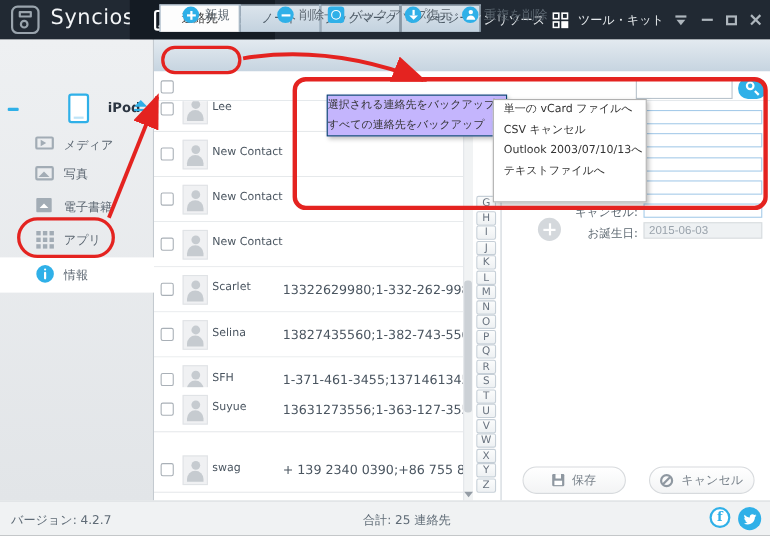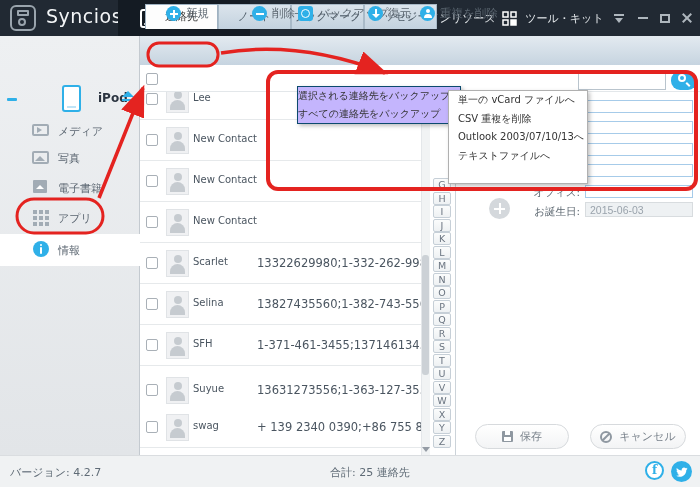--- a/index.html
+++ b/index.html
@@ -282,21 +282,21 @@
         <span class="avatar"></span>
       <span class="cname">Selina</span>
       <span class="cphone">13827435560;1-382-743-5560</span>
     </div>
     <div class="row" style="top:233px;">
       <span class="cbx"></span>
         <span class="avatar"></span>
       <span class="cname">SFH</span>
       <span class="cphone">1-371-461-3455;13714613455</span>
     </div>
-    <div class="row" style="top:278px;text-align:right;">
+    <div class="row" style="top:260px;text-align:right;">
       <span class="cbx"></span>
         <span class="avatar"></span>
       <span class="cname">Suyue</span>
       <span class="cphone">13631273556;1-363-127-3556</span>
     </div>
     <div class="row" style="top:315px;">
       <span class="cbx"></span>
         <span class="avatar"></span>
       <span class="cname">swag</span>
       <span class="cphone">+ 139 2340 0390;+86 755 8611 7717;</span>
@@ -326,21 +326,21 @@
   <span class="alpha" style="top:408px;">X</span>
   <span class="alpha" style="top:421px;">Y</span>
   <span class="alpha" style="top:435px;">Z</span>
 
   <div class="rpanel"></div>
   <input class="f-input" style="top: 100px;">
   <input class="f-input" style="top: 121px;">
   <input class="f-input" style="top: 143px;">
   <input class="f-input" style="top: 164px;">
   <input class="f-input" style="top: 185px;">
-  <span class="f-lbl" style="top:186px;">オフィス:</span>
+  <span class="f-lbl" style="top:186px;">キャンセル:</span>
   <span class="f-lbl" style="top:205px;">お誕生日:</span>
   <input class="bday-input" value="2015-06-03" style="">
   <div class="plus-circle"></div>
   <div class="pill-btn" style="left:475px;width:94px;">
     <span class="floppy"></span>
     <span>保存</span>
   </div>
   <div class="pill-btn" style="left:590px;width:96px;">
     <span class="ban"></span>
     <span>キャンセル</span>
@@ -362,21 +362,21 @@
       <span class="arr"></span>
     </div>
     <div class="mi">
       <span>すべての連絡先をバックアップ</span>
       <span class="arr"></span>
     </div>
   </div>
 
   <div class="menu2">
     <div class="mi">単一の vCard ファイルへ</div>
-    <div class="mi">CSV 重複を削除</div>
+    <div class="mi">CSV キャンセル</div>
     <div class="mi">Outlook 2003/07/10/13へ</div>
     <div class="mi">テキストファイルへ</div>
   </div>
 
   <svg class="overlay" width="700" height="487" viewBox="0 0 700 487">
     <defs>
       <marker id="ah" markerWidth="10" markerHeight="8" refX="8" refY="3.5" orient="auto">
         <path d="M0,0 L9,3.5 L0,7 Z" fill="#e42320"></path>
       </marker>
     </defs>

